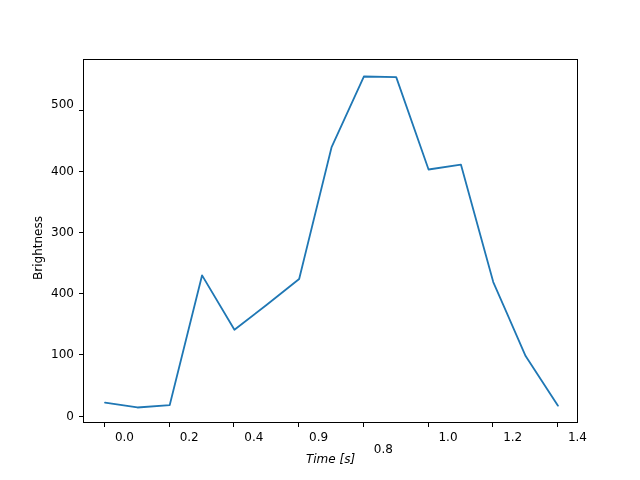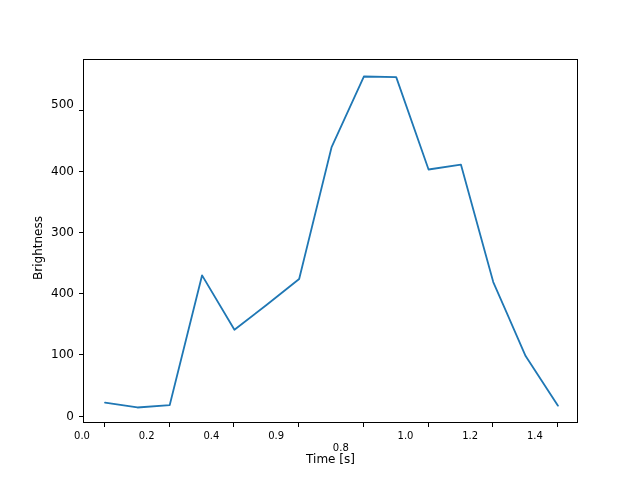--- a/index.html
+++ b/index.html
@@ -78,33 +78,34 @@
     position: absolute;
     top: 423px;
     width: 1px;
     height: 4px;
     background: #000000;
   }
   .xtick-text {
     position: absolute;
     top: 430px;
     width: 60px;
-    text-align: left;
-    font-size: 10px;
+    text-align: right;
+    font-size: 12px;
     color: #000000;
     white-space: nowrap;
   }
   #xlabel {
     position: absolute;
     left: 83px;
     top: 452px;
     width: 495px;
     text-align: center;
     font-size: 12px;
     color: #000000;
+    font-style: italic;
   }
   #ylabel {
     position: absolute;
     left: -22px;
     top: 241px;
     width: 120px;
     text-align: center;
     font-size: 12px;
     color: #000000;
     transform: rotate(-90deg);

